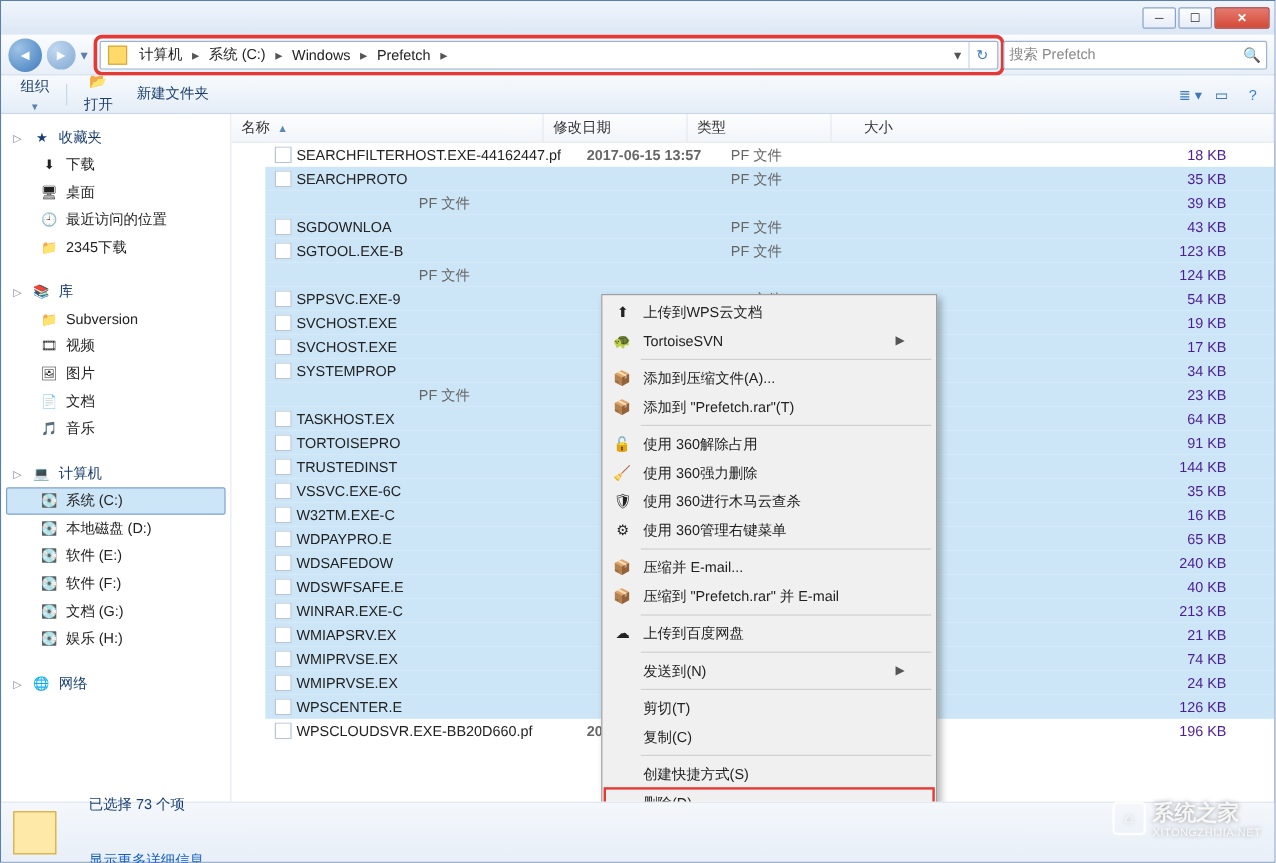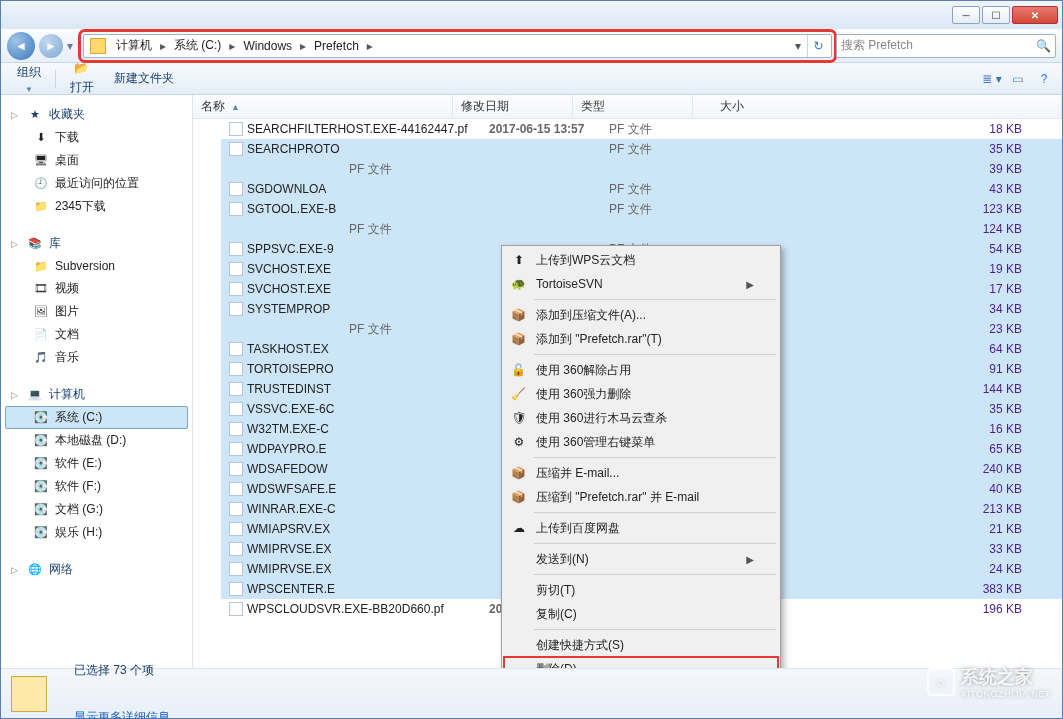--- a/index.html
+++ b/index.html
@@ -405,39 +405,39 @@
             <div class="fcell type">PF 文件</div>
             <div class="fcell size">21 KB</div>
           </div>
           <div class="file-row selected">
             <div class="fcell name">
               <span class="file-icon"></span>
               <span>WMIPRVSE.EX</span>
             </div>
             <div class="fcell date"></div>
             <div class="fcell type">PF 文件</div>
-            <div class="fcell size">33 KB</div>
+            <div class="fcell size">74 KB</div>
           </div>
           <div class="file-row selected">
             <div class="fcell name">
               <span class="file-icon"></span>
               <span>WMIPRVSE.EX</span>
             </div>
             <div class="fcell date"></div>
             <div class="fcell type">PF 文件</div>
             <div class="fcell size">24 KB</div>
           </div>
           <div class="file-row selected">
             <div class="fcell name">
               <span class="file-icon"></span>
               <span>WPSCENTER.E</span>
             </div>
             <div class="fcell date"></div>
             <div class="fcell type">PF 文件</div>
-            <div class="fcell size">383 KB</div>
+            <div class="fcell size">126 KB</div>
           </div>
           <div class="file-row">
             <div class="fcell name">
               <span class="file-icon"></span>
               <span>WPSCLOUDSVR.EXE-BB20D660.pf</span>
             </div>
             <div class="fcell date">2017-06-15 11:47</div>
             <div class="fcell type">PF 文件</div>
             <div class="fcell size">196 KB</div>
           </div>

